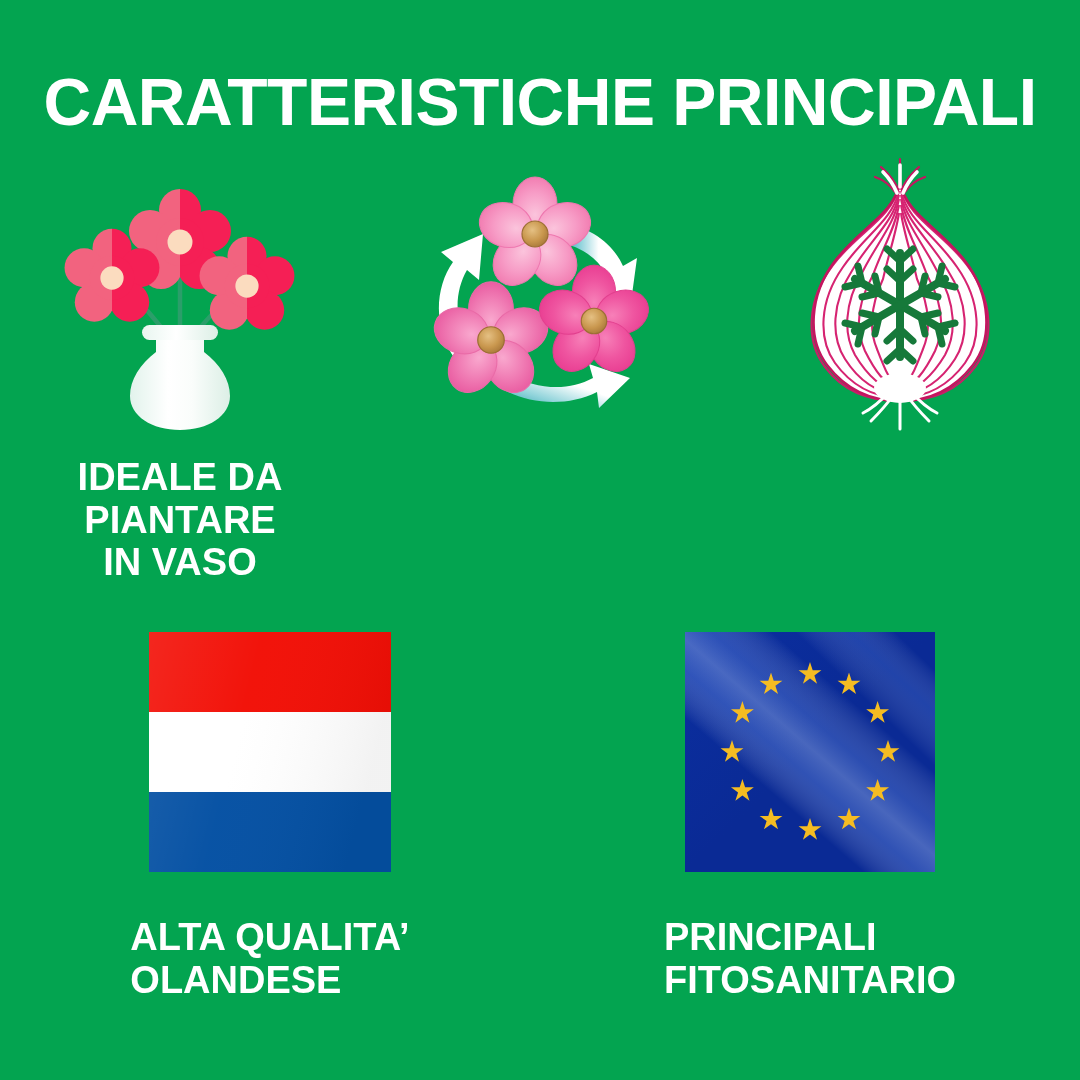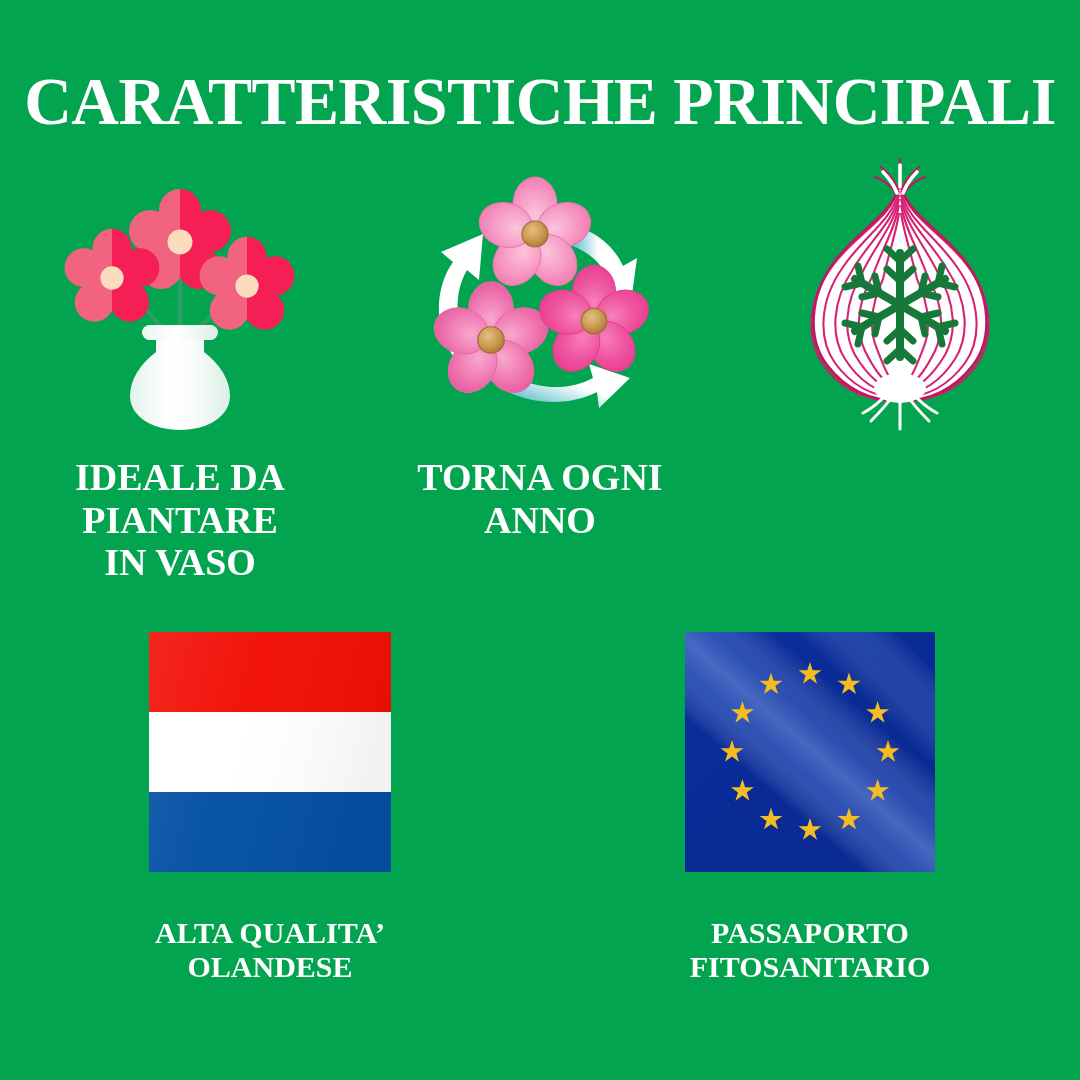--- a/index.html
+++ b/index.html
@@ -13,21 +13,20 @@
     background: #03A450;
     font-family: "Liberation Sans", sans-serif;
     -webkit-font-smoothing: antialiased;
   }
   #page {
     position: relative;
     width: 884px;
     height: 1080px;
     background: #03A450;
     box-sizing: border-box;
-    font-family: Liberation Serif, serif;
   }
 
   
   #title {
     position: absolute;
     top: 68px;
     left: 0;
     width: 1080px;
     text-align: center;
     color: #FFFFFF;
@@ -94,24 +93,24 @@
   }
   .flag-wrap {
     height: 262px;
     display: flex;
     align-items: flex-start;
     justify-content: center;
     padding-top: 12px;
   }
   .cert-label {
     color: #FFFFFF;
-    font-size: 30px;
+    font-size: 38px;
     font-weight: bold;
     line-height: 1.12;
-    text-align: center;
+    text-align: left;
     margin-top: 22px;
     white-space: pre-line;
   }
 
   
   .nl-flag {
     width: 242px;
     height: 240px;
     display: block;
   }
@@ -348,22 +347,20 @@
               <ellipse cx="0" cy="-30" rx="22" ry="27"></ellipse>
               <ellipse cx="29" cy="-9" rx="22" ry="27" transform="rotate(72 29 -9)"></ellipse>
               <ellipse cx="18" cy="26" rx="22" ry="27" transform="rotate(144 18 26)"></ellipse>
               <ellipse cx="-18" cy="26" rx="22" ry="27" transform="rotate(216 -18 26)"></ellipse>
               <ellipse cx="-29" cy="-9" rx="22" ry="27" transform="rotate(288 -29 -9)"></ellipse>
             </g>
             <circle cx="0" cy="0" r="13" fill="url(#centerGrad)" stroke="#9C6F34" stroke-width="1.2"></circle>
           </g>
         </svg>
       </div>
-      <div class="feature-label">TORNA OGNI
-ANNO</div>
     </div>
 
     <div class="feature">
       <div class="icon-wrap">
         <svg width="230" height="276" viewBox="0 0 230 276" aria-hidden="true">
 
           <path d="M115 26
                    C 108 58 76 70 50 104
                    C 24 138 22 182 42 208
                    C 62 234 88 244 115 244
@@ -526,18 +523,18 @@
             <use href="#euStar" x="152" y="175.6" width="24" height="24"></use>
             <use href="#euStar" x="113" y="186" width="24" height="24"></use>
             <use href="#euStar" x="74" y="175.6" width="24" height="24"></use>
             <use href="#euStar" x="45.4" y="147" width="24" height="24"></use>
             <use href="#euStar" x="35" y="108" width="24" height="24"></use>
             <use href="#euStar" x="45.4" y="69" width="24" height="24"></use>
             <use href="#euStar" x="74" y="40.4" width="24" height="24"></use>
           </g>
         </svg>
       </div>
-      <div class="cert-label">PASSAPORTO
+      <div class="cert-label">PRINCIPALI
 FITOSANITARIO</div>
     </div>
   </div>
 
 </div>
 
 </body></html>

